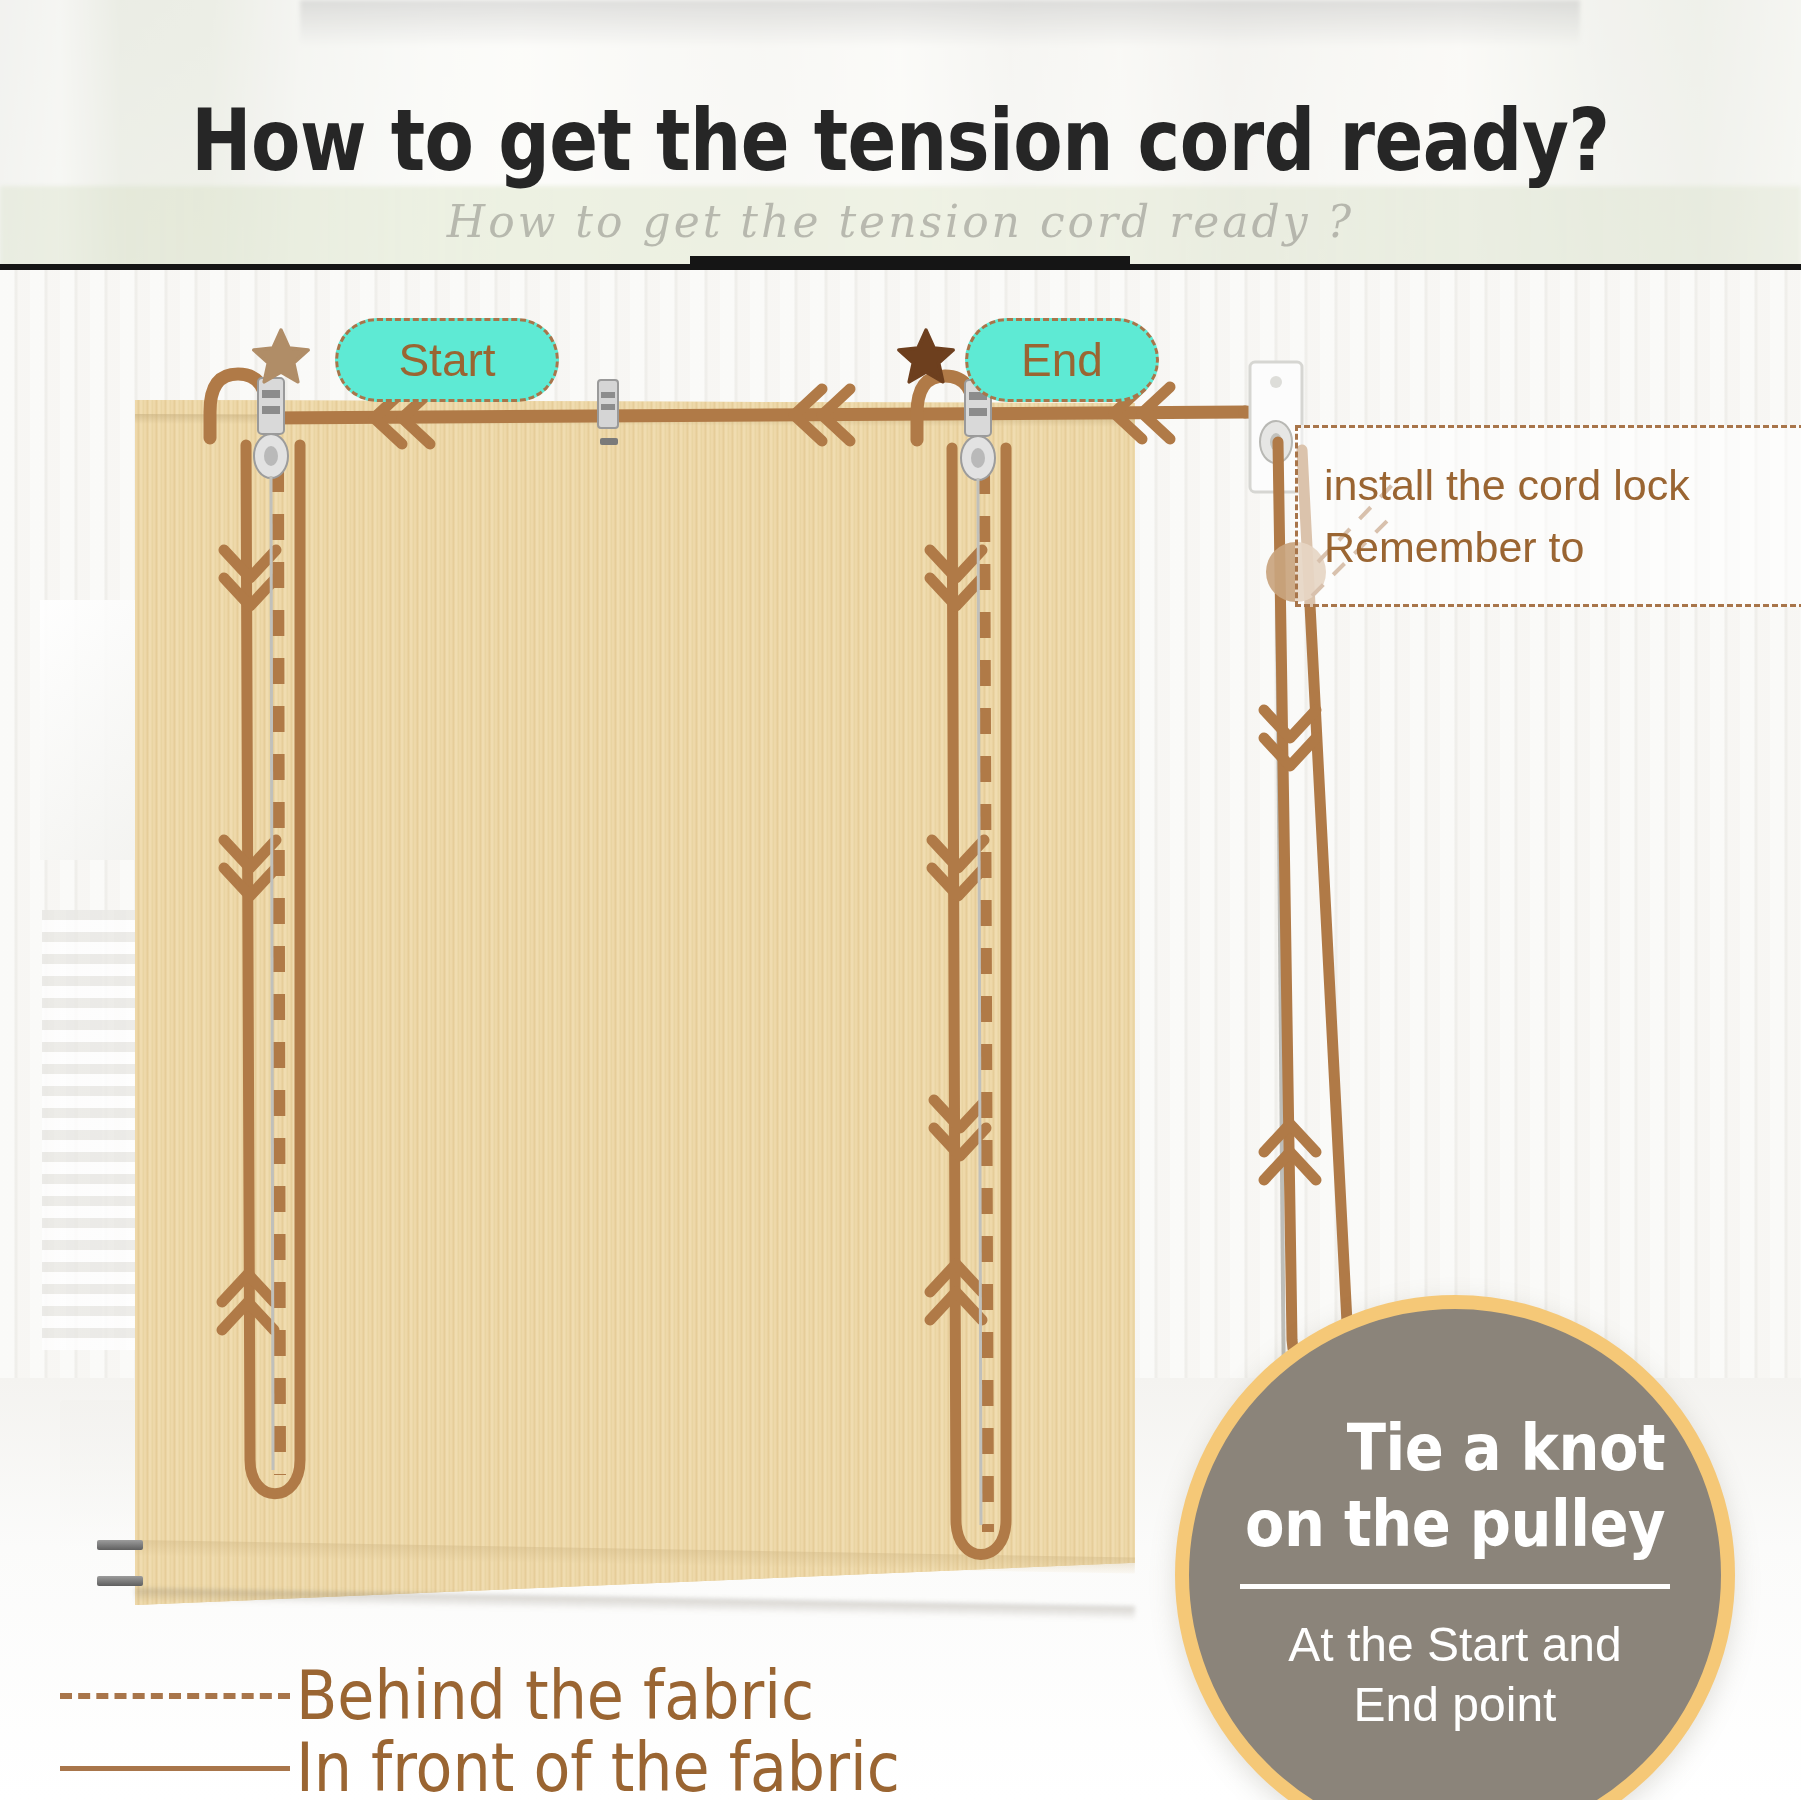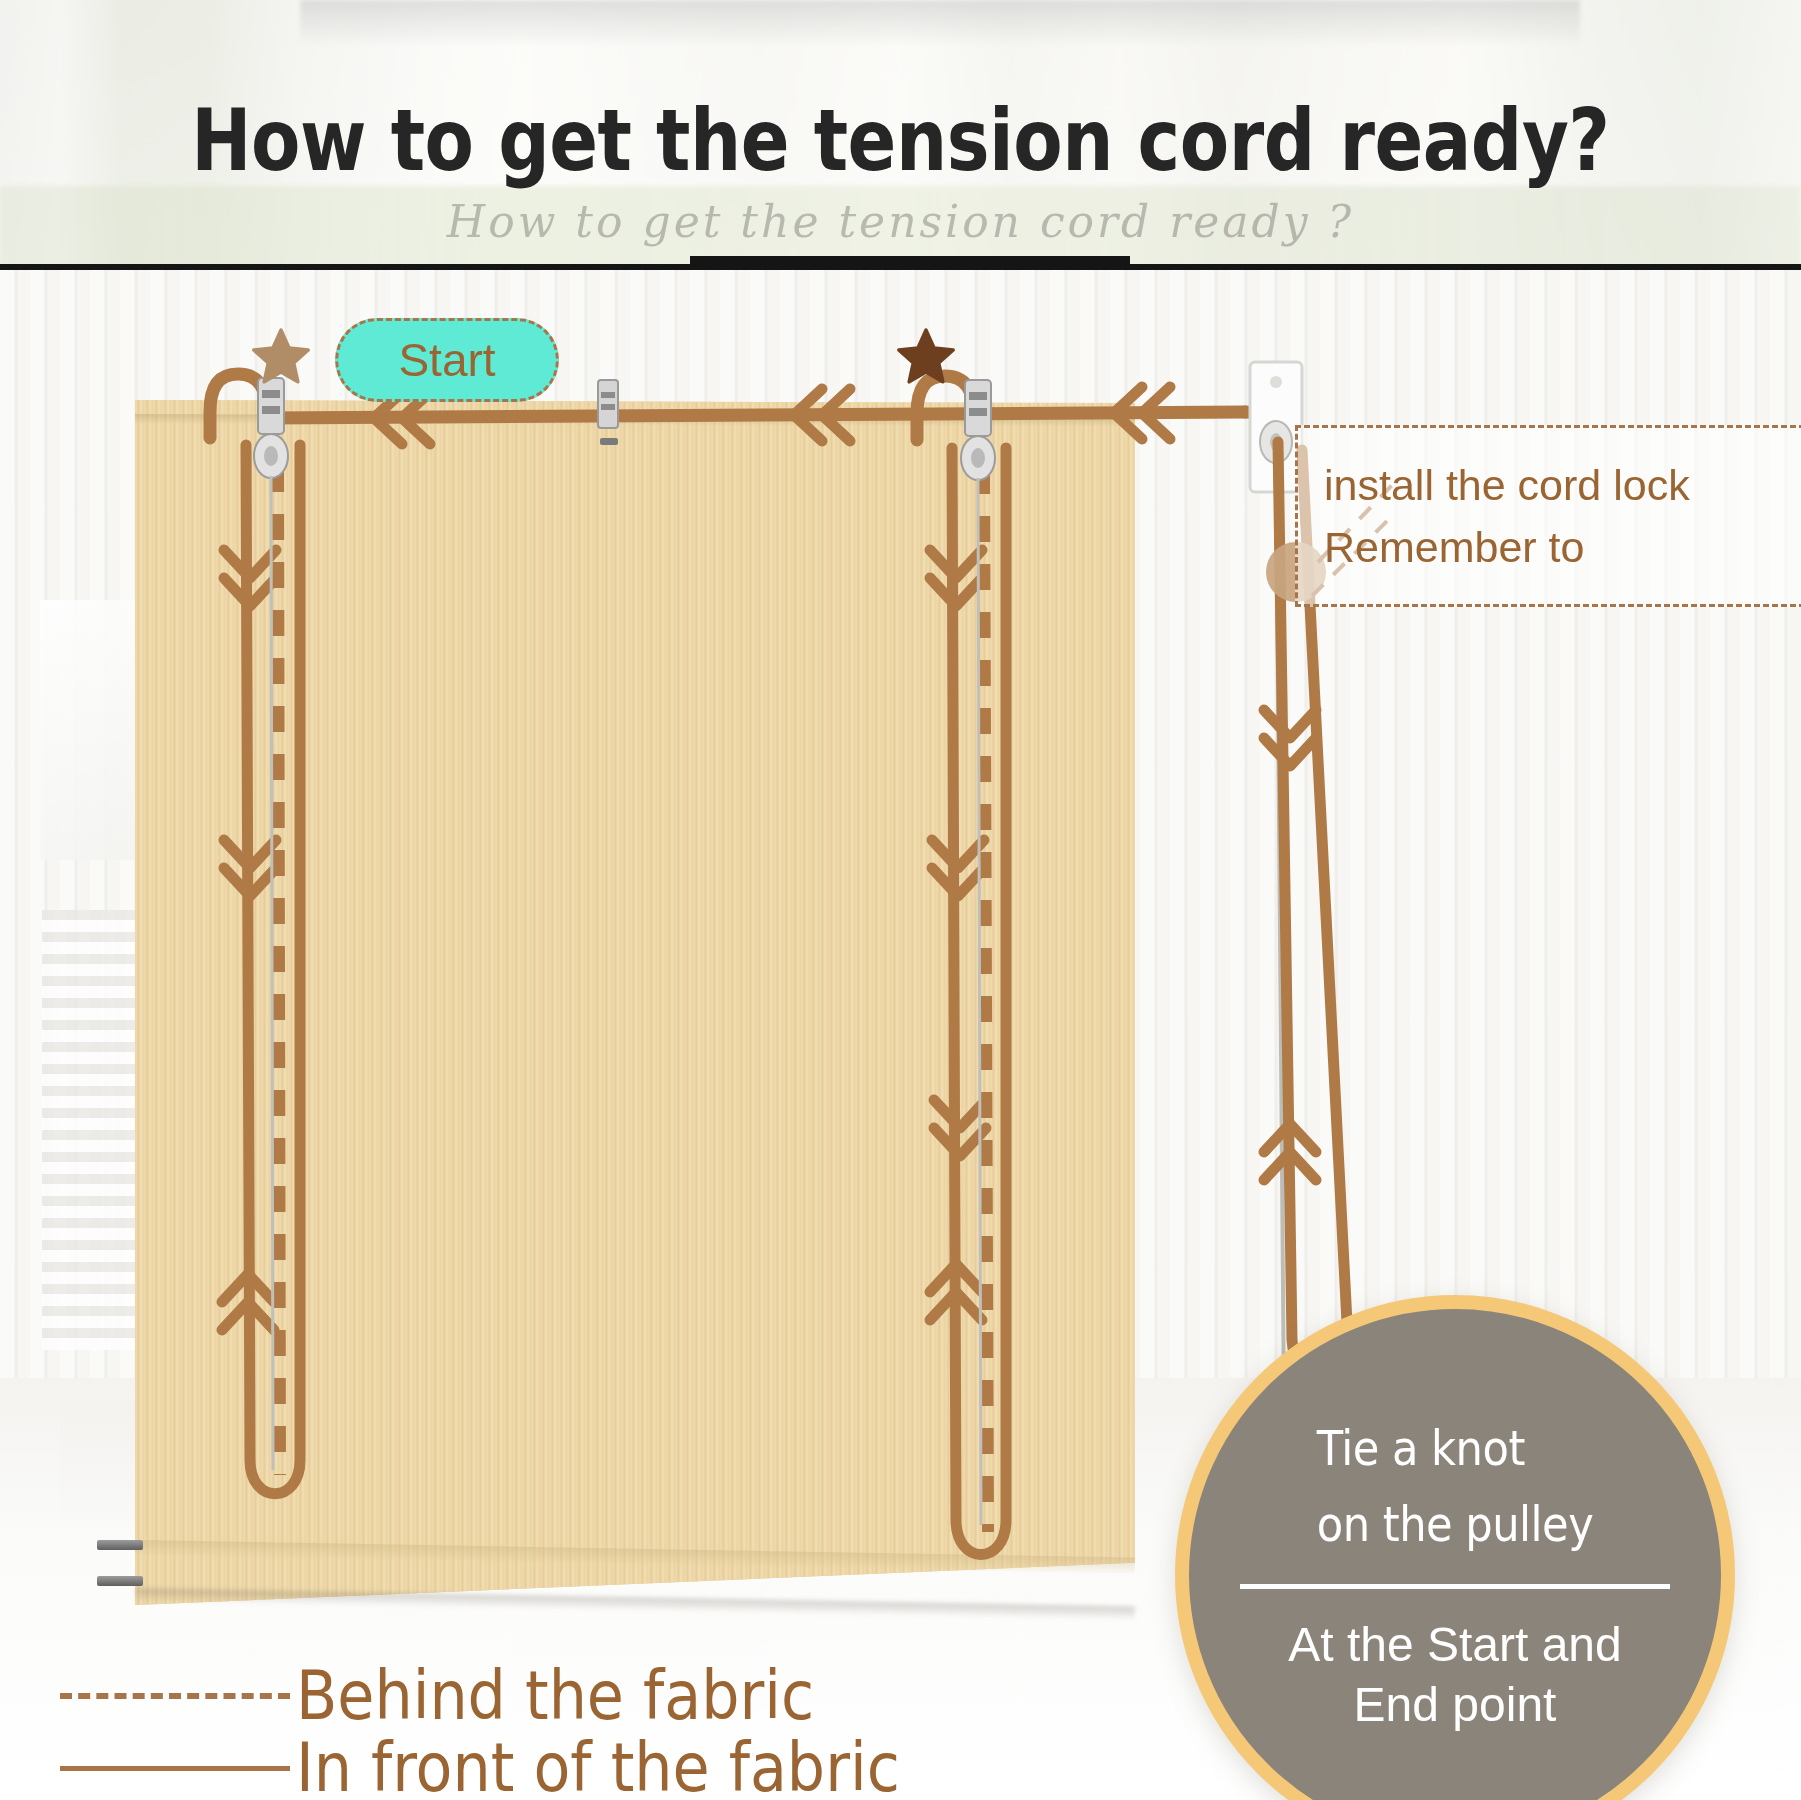--- a/index.html
+++ b/index.html
@@ -279,25 +279,25 @@
     border: 14px solid #f5c877;
     box-sizing: border-box;
     display: flex;
     flex-direction: column;
     align-items: center;
     justify-content: center;
     box-shadow: 0 8px 26px rgba(120,112,96,0.22);
   }
   #badge-title {
     font-family: "Liberation Sans Narrow", "DejaVu Sans Condensed", "Liberation Sans", sans-serif;
-    font-weight: normal;
+    font-weight: bold;
     color: #ffffff;
-    font-size: 48px;
+    font-size: 64px;
     line-height: 76px;
-    text-align: left;
+    text-align: right;
     letter-spacing: -0.5px;
     white-space: pre-line;
     margin-top: -6px;
   }
   #badge-divider {
     width: 430px;
     height: 5px;
     background: #ffffff;
     margin: 22px 0 26px 0;
   }
@@ -485,20 +485,21 @@
         <path d="M12 1.6 l3.1 6.9 7.4 .8 -5.6 5 1.6 7.3 -6.5 -3.8 -6.5 3.8 1.6 -7.3 -5.6 -5 7.4 -.8z" fill="#b08d67" stroke="#b08d67" stroke-width="1.4" stroke-linejoin="round"></path>
       </svg>
     </div>
     <div class="pill" id="pill-start">Start</div>
 
     <div class="star" id="star-end">
       <svg width="62" height="62" viewBox="0 0 24 24">
         <path d="M12 1.6 l3.1 6.9 7.4 .8 -5.6 5 1.6 7.3 -6.5 -3.8 -6.5 3.8 1.6 -7.3 -5.6 -5 7.4 -.8z" fill="#6d3f1e" stroke="#6d3f1e" stroke-width="1.4" stroke-linejoin="round"></path>
       </svg>
     </div>
+    <div class="pill" id="pill-end">End</div>
 
     <div id="callout">
       <div>install the cord lock</div>
       <div>Remember to</div>
     </div>
 
     <div id="badge">
       <div id="badge-title">Tie a knot
 on the pulley</div>
       <div id="badge-divider"></div>

